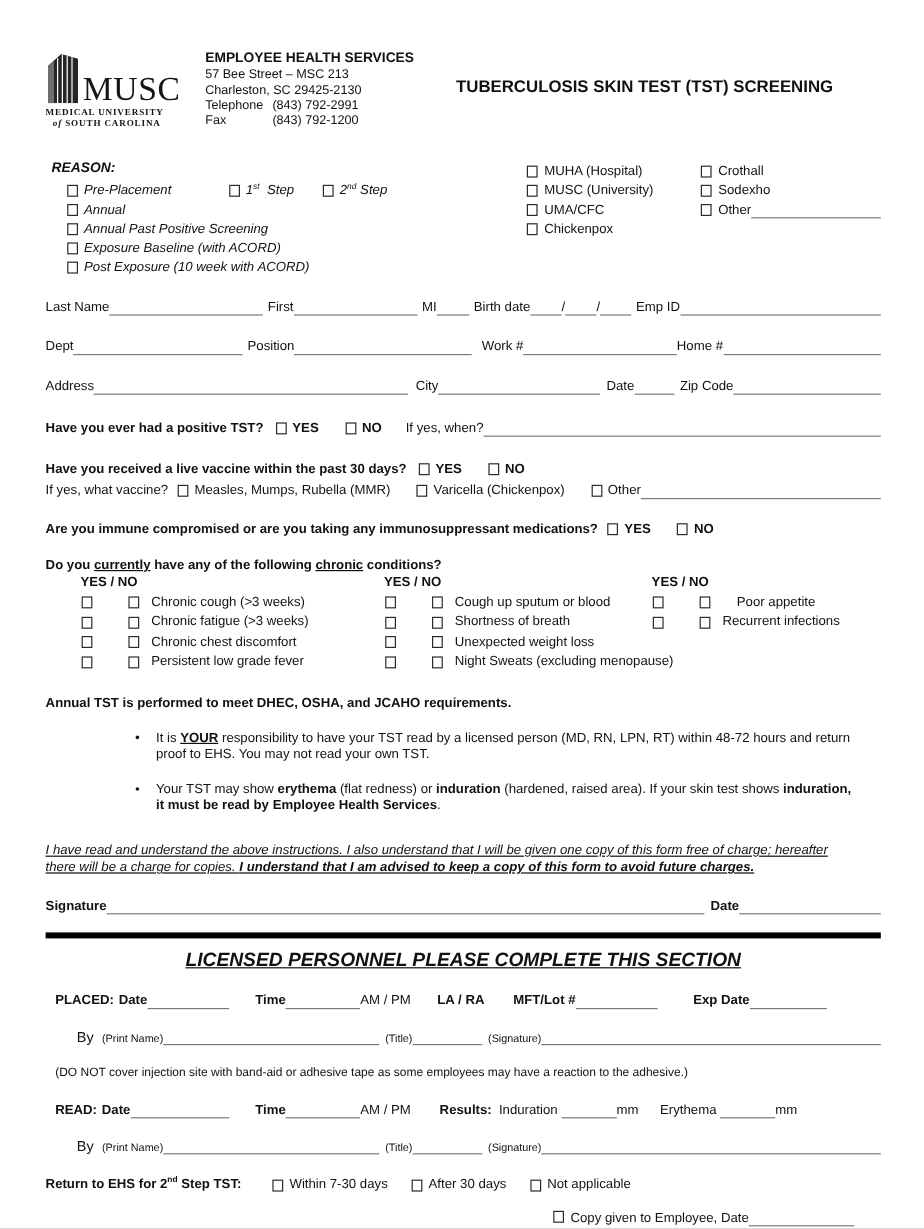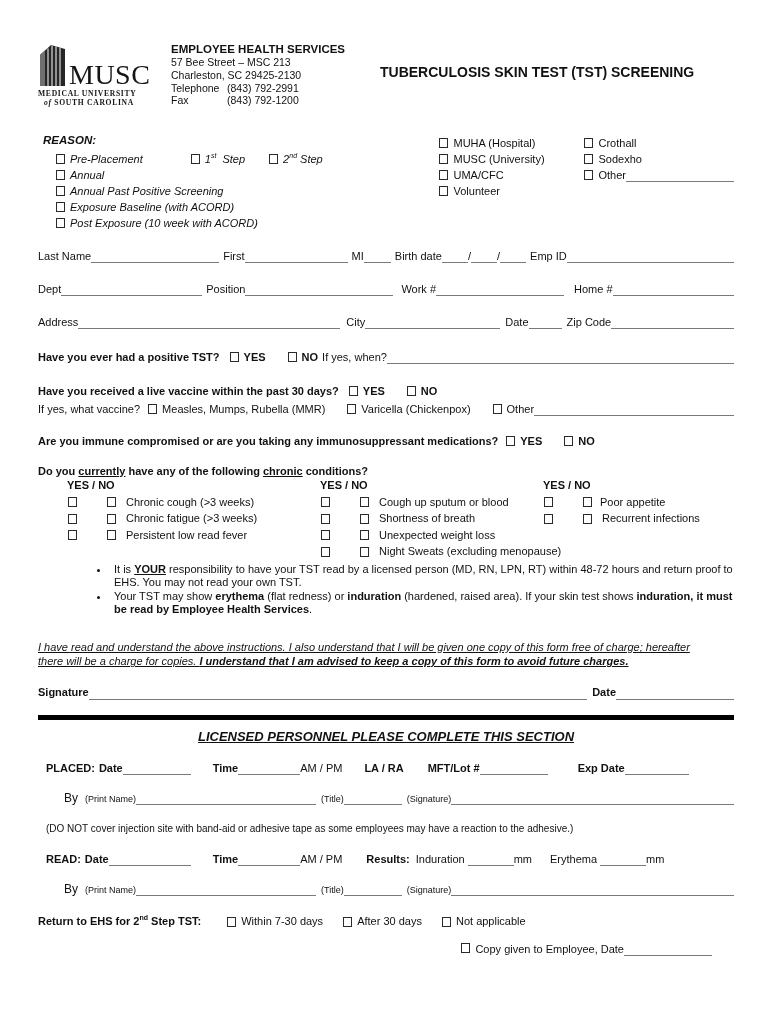--- a/index.html
+++ b/index.html
@@ -48,25 +48,25 @@
   
   .qrow{display:flex;align-items:flex-end;margin-top:19px;height:14px;}
   .qrow .cb{margin:0 5px 2px 0;}
   
   .ch-cols{display:flex;margin-top:1px;}
   .ch-col{flex:none;}
   .c-row{display:flex;align-items:center;height:16.5px;white-space:nowrap;}
   .c-hdr{font-weight:700;height:15px;}
   
   .bullets{margin:3px 0 0 72px;padding:0;width:625px;}
-  .bullets li{margin:0;padding-left:4px;}
+  .bullets li{margin:16px;padding-left:4px;}
   
   .ack{font-style:italic;margin-top:24px;width:678px;line-height:1.3;text-decoration:underline;}
   .divider{height:5px;background:#000;margin-top:15px;}
-  .lic-h{text-align:center;font-weight:700;font-style:italic;text-decoration:underline;font-size:13px;margin-top:9px;}
+  .lic-h{text-align:center;font-weight:700;font-style:italic;text-decoration:underline;font-size:16px;margin-top:9px;}
   .by{font-size:12px;}
 </style>
 </head>
 <body>
 
 <div class="page">
 
   <div class="hdr">
     <div class="logo">
       <div class="logo-top">
@@ -152,21 +152,21 @@
             </div>
           <div class="r-line">
               <span class="r-item">
                 <span class="cb"></span>
                 <span>UMA/CFC</span>
               </span>
             </div>
           <div class="r-line">
               <span class="r-item">
                 <span class="cb"></span>
-                <span>Volunteer</span>
+                <span>Chickenpox</span>
               </span>
             </div>
         </div>
         <div class="emp-col2">
           <div class="r-line">
               <span class="r-item">
                 <span class="cb"></span>
                 <span>Crothall</span>
               </span>
             </div>
@@ -204,41 +204,41 @@
     <span class="lbl" style="margin-left:4px">Emp ID</span>
       <span class="fill grow"></span>
   </div>
   <div class="frow">
     <span class="lbl">Dept</span>
       <span class="fill" style="width:141px"></span>
     <span class="lbl" style="margin-left:4px">Position</span>
       <span class="fill" style="width:148px"></span>
     <span class="lbl" style="margin-left:8px">Work #</span>
       <span class="fill" style="width:128px"></span>
-    <span class="lbl" style="margin-left:10px">Home #</span>
+    <span class="lbl" style="margin-left:0">Home #</span>
       <span class="fill grow"></span>
   </div>
   <div class="frow">
     <span class="lbl">Address</span>
       <span class="fill" style="width:262px"></span>
     <span class="lbl" style="margin-left:6px">City</span>
       <span class="fill" style="width:135px"></span>
     <span class="lbl" style="margin-left:5px">Date</span>
       <span class="fill" style="width:33px"></span>
     <span class="lbl" style="margin-left:5px">Zip Code</span>
       <span class="fill grow"></span>
   </div>
 
   <div class="qrow" style="margin-top:21px">
     <span class="b">Have you ever had a positive TST?</span>
     <span class="cb" style="margin-left:10px"></span>
       <span class="b">YES</span>
     <span class="cb" style="margin-left:22px"></span>
       <span class="b">NO</span>
-    <span style="margin-left:4px">If yes, when?</span>
+    <span style="margin-left:20px">If yes, when?</span>
       <span class="fill grow"></span>
   </div>
 
   <div class="qrow" style="margin-top:20px">
     <span class="b">Have you received a live vaccine within the past 30 days?</span>
     <span class="cb" style="margin-left:10px"></span>
       <span class="b">YES</span>
     <span class="cb" style="margin-left:22px"></span>
       <span class="b">NO</span>
   </div>
@@ -271,21 +271,26 @@
           <span style="margin-left:10px">Chronic cough (&gt;3 weeks)</span>
         </div>
       <div class="c-row">
           <span class="cb" style="margin-left:1px"></span>
           <span class="cb" style="margin-left:30px"></span>
           <span style="margin-left:10px">Chronic fatigue (&gt;3 weeks)</span>
         </div>
       <div class="c-row">
           <span class="cb" style="margin-left:1px"></span>
           <span class="cb" style="margin-left:30px"></span>
-          <span style="margin-left:10px">Persistent low read fever</span>
+          <span style="margin-left:10px">Chronic chest discomfort</span>
+        </div>
+      <div class="c-row">
+          <span class="cb" style="margin-left:1px"></span>
+          <span class="cb" style="margin-left:30px"></span>
+          <span style="margin-left:10px">Persistent low grade fever</span>
         </div>
     </div>
     <div class="ch-col" style="width:223px">
       <div class="c-hdr">YES / NO</div>
       <div class="c-row">
           <span class="cb" style="margin-left:1px"></span>
           <span class="cb" style="margin-left:30px"></span>
           <span style="margin-left:10px">Cough up sputum or blood</span>
         </div>
       <div class="c-row">
@@ -302,30 +307,31 @@
           <span class="cb" style="margin-left:1px"></span>
           <span class="cb" style="margin-left:30px"></span>
           <span style="margin-left:10px">Night Sweats (excluding menopause)</span>
         </div>
     </div>
     <div class="ch-col grow">
       <div class="c-hdr">YES / NO</div>
       <div class="c-row">
           <span class="cb" style="margin-left:1px"></span>
           <span class="cb" style="margin-left:30px"></span>
-          <span style="margin-left:8px">Poor appetite</span>
+          <span style="margin-left:22px">Poor appetite</span>
         </div>
       <div class="c-row">
           <span class="cb" style="margin-left:1px"></span>
           <span class="cb" style="margin-left:30px"></span>
           <span style="margin-left:10px">Recurrent infections</span>
         </div>
     </div>
   </div>
 
+  <div class="b" style="margin-top:20px">Annual TST is performed to meet DHEC, OSHA, and JCAHO requirements.</div>
   <ul class="bullets">
     <li><span>It is </span><span class="b u">YOUR</span><span> responsibility to have your TST read by a licensed person (MD, RN, LPN, RT) within 48-72 hours and return proof to EHS. You may not read your own TST.</span></li>
     <li><span>Your TST may show </span><span class="b">erythema</span><span> (flat redness) or </span><span class="b">induration</span><span> (hardened, raised area). If your skin test shows </span><span class="b">induration, it must be read by Employee Health Services</span><span>.</span></li>
   </ul>
 
   <div class="ack"><span>I have read and understand the above instructions. I also understand that I will be given one copy of this form free of charge; hereafter there will be a charge for copies. </span><span class="b">I understand that I am advised to keep a copy of this form to avoid future charges.</span></div>
 
   <div class="frow" style="margin-top:17px">
     <span class="lbl b">Signature</span>
       <span class="fill grow"></span>

